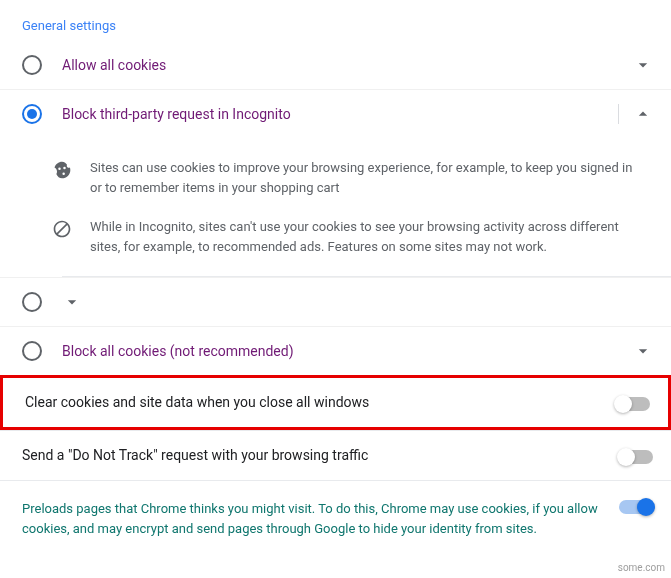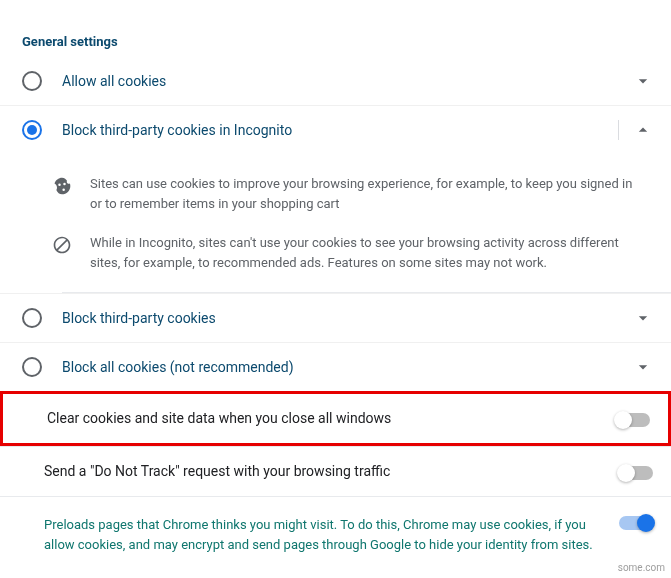--- a/index.html
+++ b/index.html
@@ -5,23 +5,23 @@
     * { box-sizing: border-box; margin: 0; padding: 0; }
     body {
       font-family: Roboto, "Segoe UI", Arial, sans-serif;
       font-size: 13px;
       color: #202124;
       background: #fff;
       width: 671px;
     }
     .section-title {
       font-size: 13px;
-      color: #0c4a6e;
-      font-weight: 700;
-      padding: 34px 0 8px 22px;
+      color: #3b82f6;
+      font-weight: 400;
+      padding: 18px 0 8px 22px;
     }
     .radio-row {
       display: flex;
       align-items: center;
       padding: 14px 18px 14px 22px;
       border-bottom: 1px solid #f0f0f0;
       cursor: pointer;
     }
     .radio-row.last-in-group { border-bottom: none; }
     .radio-circle {
@@ -39,21 +39,21 @@
       content: "";
       position: absolute;
       width: 10px; height: 10px;
       background: #1a73e8;
       border-radius: 50%;
       top: 3px; left: 3px;
     }
     .radio-label {
       flex: 1;
       font-size: 14px;
-      color: #0c4a6e;
+      color: #701a75;
     }
     .chevron {
       width: 20px; height: 20px;
       flex-shrink: 0;
       fill: #5f6368;
     }
     .divider-vert {
       width: 1px;
       height: 20px;
       background: #dadce0;
@@ -81,21 +81,20 @@
     }
     .toggle-row {
       display: flex;
       align-items: flex-start;
       padding: 16px 18px 16px 22px;
       border-top: 1px solid #e8eaed;
     }
     .toggle-text-col {
       flex: 1;
       padding-right: 20px;
-      margin-left: 22px;
     }
     .toggle-label {
       font-size: 14px;
       color: #202124;
     }
     .toggle-desc {
       font-size: 13px;
       color: #0f766e;
       line-height: 1.5;
       margin-top: 2px;
@@ -149,21 +148,21 @@
 <div class="radio-row">
   <div class="radio-circle"></div>
   <div class="radio-label">Allow all cookies</div>
   <svg class="chevron" viewBox="0 0 24 24">
       <path d="M7 10l5 5 5-5z"></path>
     </svg>
 </div>
 
 <div class="radio-row last-in-group">
   <div class="radio-circle selected"></div>
-  <div class="radio-label">Block third-party cookies in Incognito</div>
+  <div class="radio-label">Block third-party request in Incognito</div>
   <div class="divider-vert"></div>
   <svg class="chevron" viewBox="0 0 24 24">
       <path d="M7 14l5-5 5 5z"></path>
     </svg>
 </div>
 
 <div class="detail-block">
   <div class="detail-row">
     <svg class="detail-icon" viewBox="0 0 24 24">
       <path d="M12 2C8 2 4 5 3 9c2 1 3 3 3 5 0 1-.3 2-.8 2.8C6.6 20 9 22 12 22c5.5 0 10-4.5 10-10 0-1-.2-2-.5-3-1 .6-2 .5-3-.3-.8-.8-1-2-.5-3C17 4 15 2 12 2zm-3 7a1.5 1.5 0 110 3 1.5 1.5 0 010-3zm6-1a1.5 1.5 0 110 3 1.5 1.5 0 010-3zm-1 7a1.5 1.5 0 110 3 1.5 1.5 0 010-3z"></path>
@@ -175,21 +174,20 @@
       <path d="M12 2C6.48 2 2 6.48 2 12s4.48 10 10 10 10-4.48 10-10S17.52 2 12 2zM4 12c0-4.42 3.58-8 8-8 1.85 0 3.55.63 4.9 1.69L5.69 16.9C4.63 15.55 4 13.85 4 12zm8 8c-1.85 0-3.55-.63-4.9-1.69L18.31 7.1C19.37 8.45 20 10.15 20 12c0 4.42-3.58 8-8 8z"></path>
     </svg>
     <div class="detail-text">While in Incognito, sites can't use your cookies to see your browsing activity across different sites, for example, to recommended ads. Features on some sites may not work.</div>
   </div>
 </div>
 
 <div class="separator-thin"></div>
 
 <div class="radio-row" style="border-top:1px solid #f0f0f0;">
   <div class="radio-circle"></div>
-  <div class="radio-label">Block third-party cookies</div>
   <svg class="chevron" viewBox="0 0 24 24">
       <path d="M7 10l5 5 5-5z"></path>
     </svg>
 </div>
 
 <div class="radio-row" style="border-bottom:none;">
   <div class="radio-circle"></div>
   <div class="radio-label">Block all cookies (not recommended)</div>
   <svg class="chevron" viewBox="0 0 24 24">
       <path d="M7 10l5 5 5-5z"></path>

